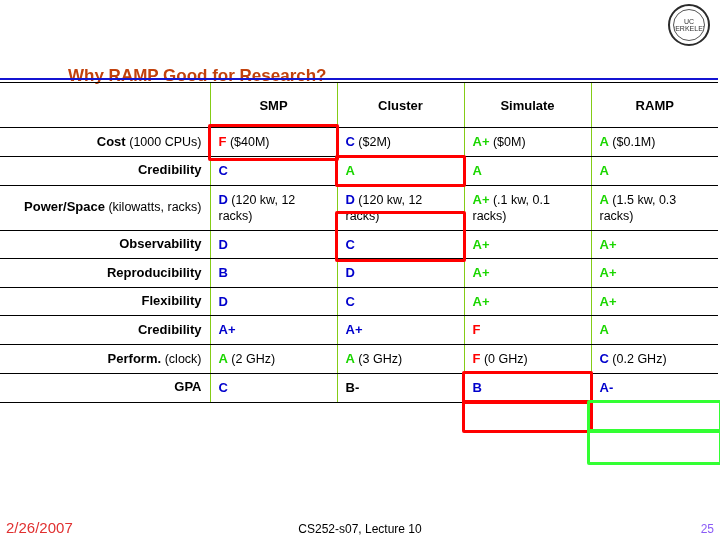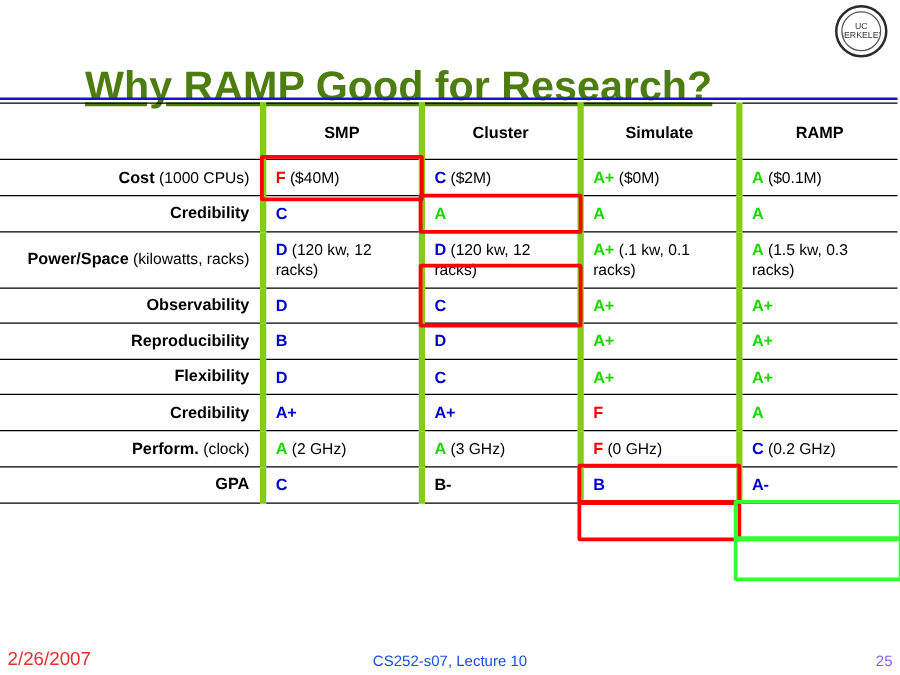--- a/index.html
+++ b/index.html
@@ -48,24 +48,24 @@
     color: #333;
     line-height: 1;
     text-align: center;
     overflow: hidden;
   }
 
   
   .title {
     position: absolute;
     left: 68px;
-    top: 50px;
-    font-size: 33px;
+    top: 66px;
+    font-size: 17px;
     font-weight: bold;
-    color: #4d7c0f;
+    color: #c2410c;
     text-decoration: underline;
     white-space: nowrap;
     letter-spacing: 0px;
   }
   
   .title-rule {
     position: absolute;
     left: 0px;
     top: 78px;
     width: 718px;
@@ -86,21 +86,21 @@
     border-top: 1px solid #000;
     border-bottom: 1px solid #000;
     border-left: none;
     border-right: none;
     padding: 6px 8px;
     vertical-align: middle;
     font-size: 13px;
     color: #000;
   }
   table.grid td.vline, table.grid th.vline {
-    border-left: 5px solid #84cc16;
+    border-left: 1px solid #84cc16;
   }
   col.c0 { width: 210px; }
   col.c1 { width: 127px; }
   col.c2 { width: 127px; }
   col.c3 { width: 127px; }
   col.c4 { width: 127px; }
 
   th.hdr {
     font-size: 14px;
     font-weight: bold;
@@ -148,21 +148,21 @@
     bottom: 4px;
     font-size: 15px;
     color: #e03030;
   }
   .footer-center {
     position: absolute;
     left: 50%;
     transform: translateX(-50%);
     bottom: 4px;
     font-size: 12px;
-    color: #1d4ed8;
+    color: #000000;
     white-space: nowrap;
   }
   .footer-page {
     position: absolute;
     right: 6px;
     bottom: 4px;
     font-size: 12px;
     color: #8b5cf6;
   }
 </style>

